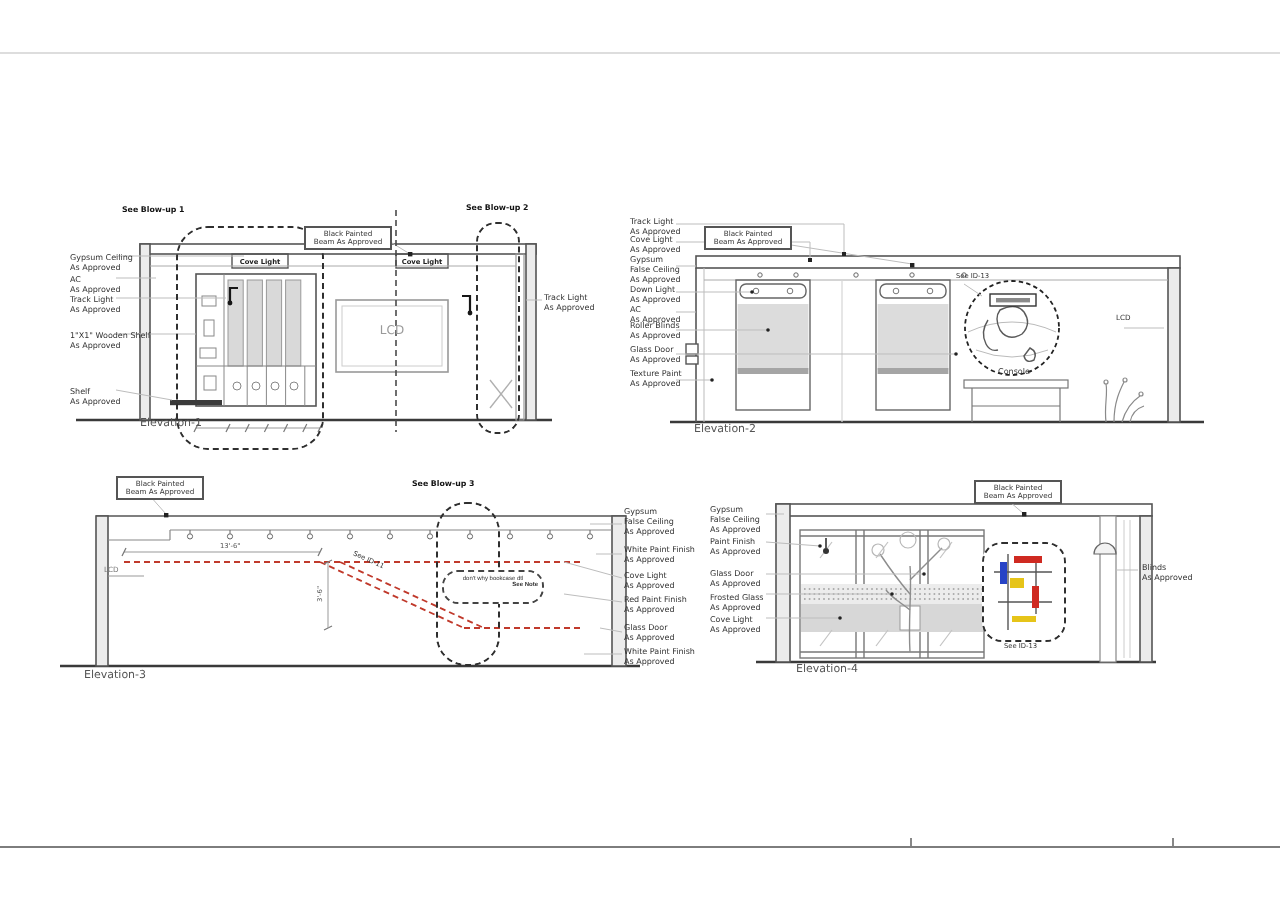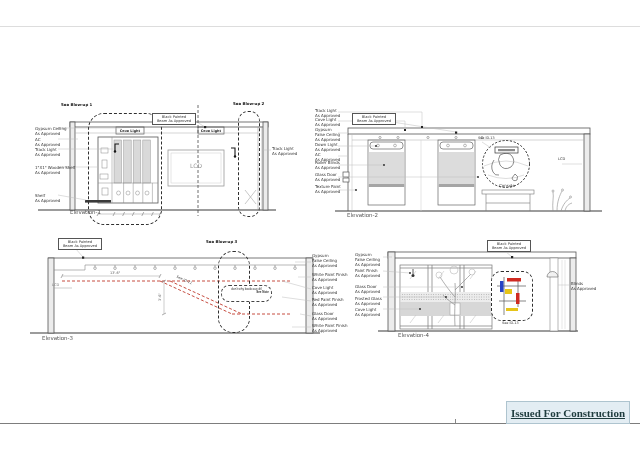--- a/index.html
+++ b/index.html
@@ -420,16 +420,13 @@
     <div class="lbl" style="left:355px;top:307px;">Cove Light
 As Approved</div>
     <div class="lbl" style="left:571px;top:281px;">Blinds
 As Approved</div>
     <div class="ttl" style="left:398px;top:332px;">Elevation-4</div>
   </div>
 
   <div class="tbline"></div>
   <div class="tick" style="left:455px;"></div>
   <div class="tick" style="left:586px;"></div>
-  <div class="stampbox">
-    <span class="stamp">Issued For Construction</span>
-  </div>
 </div>
 
 </body></html>

